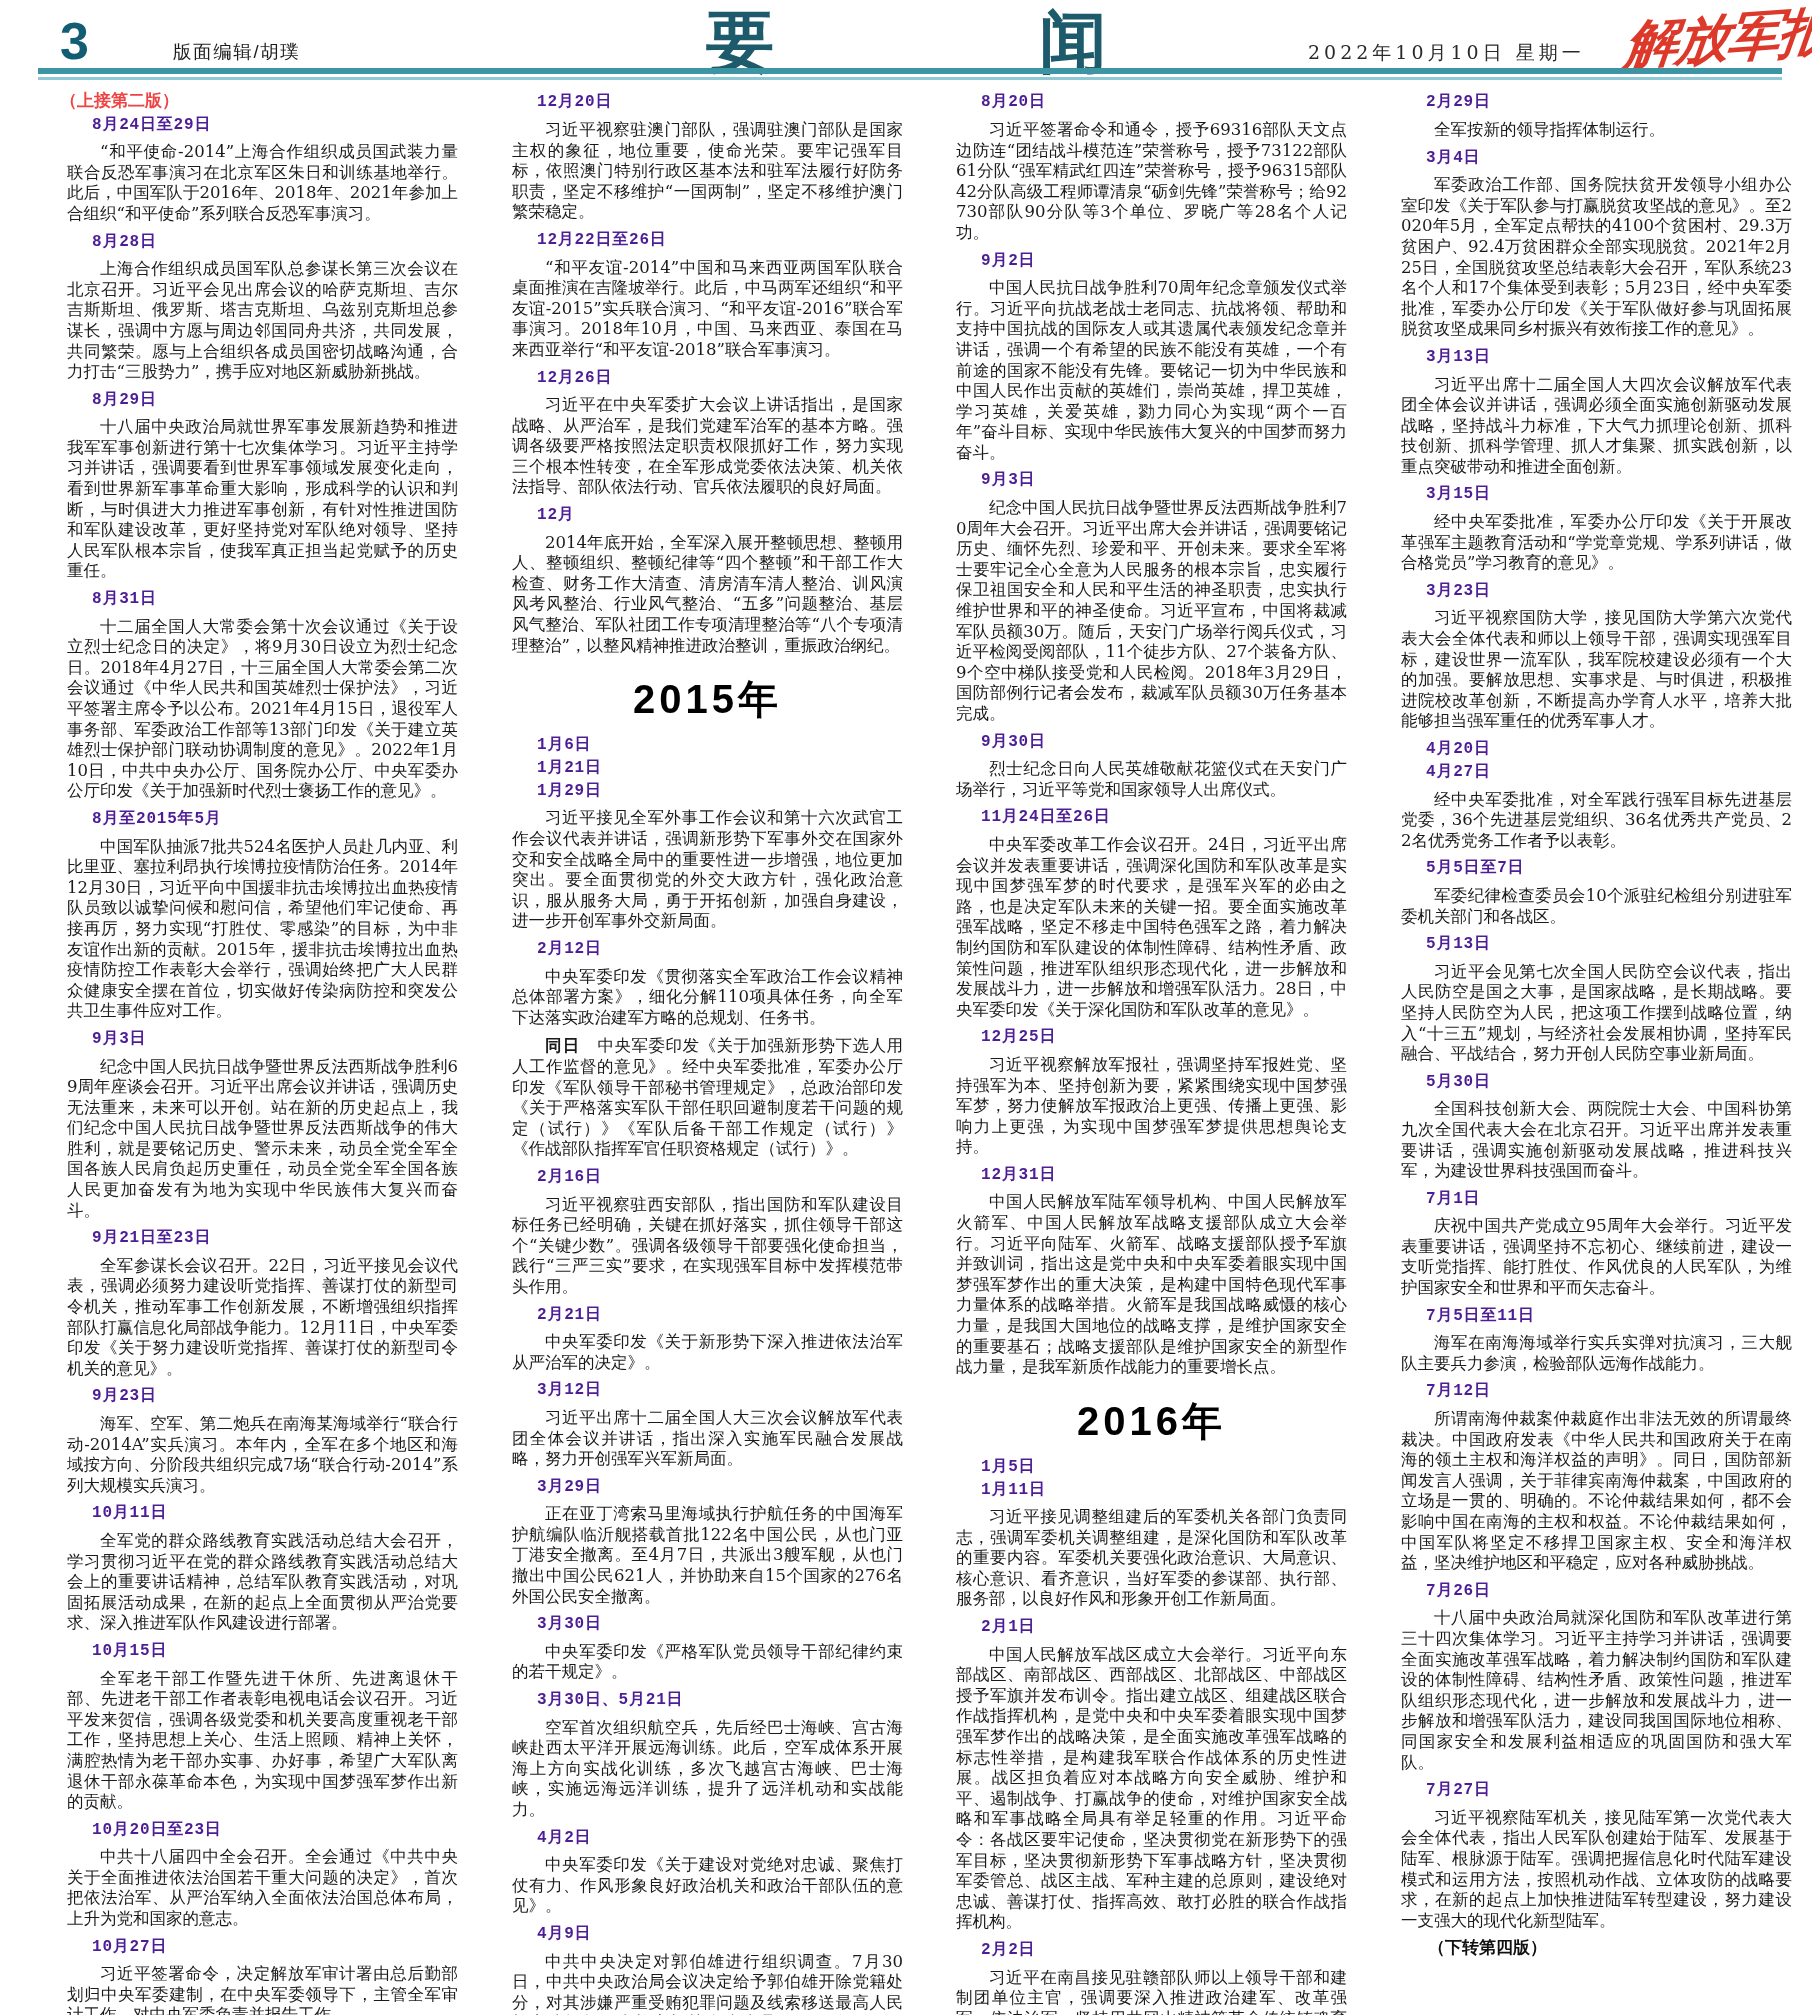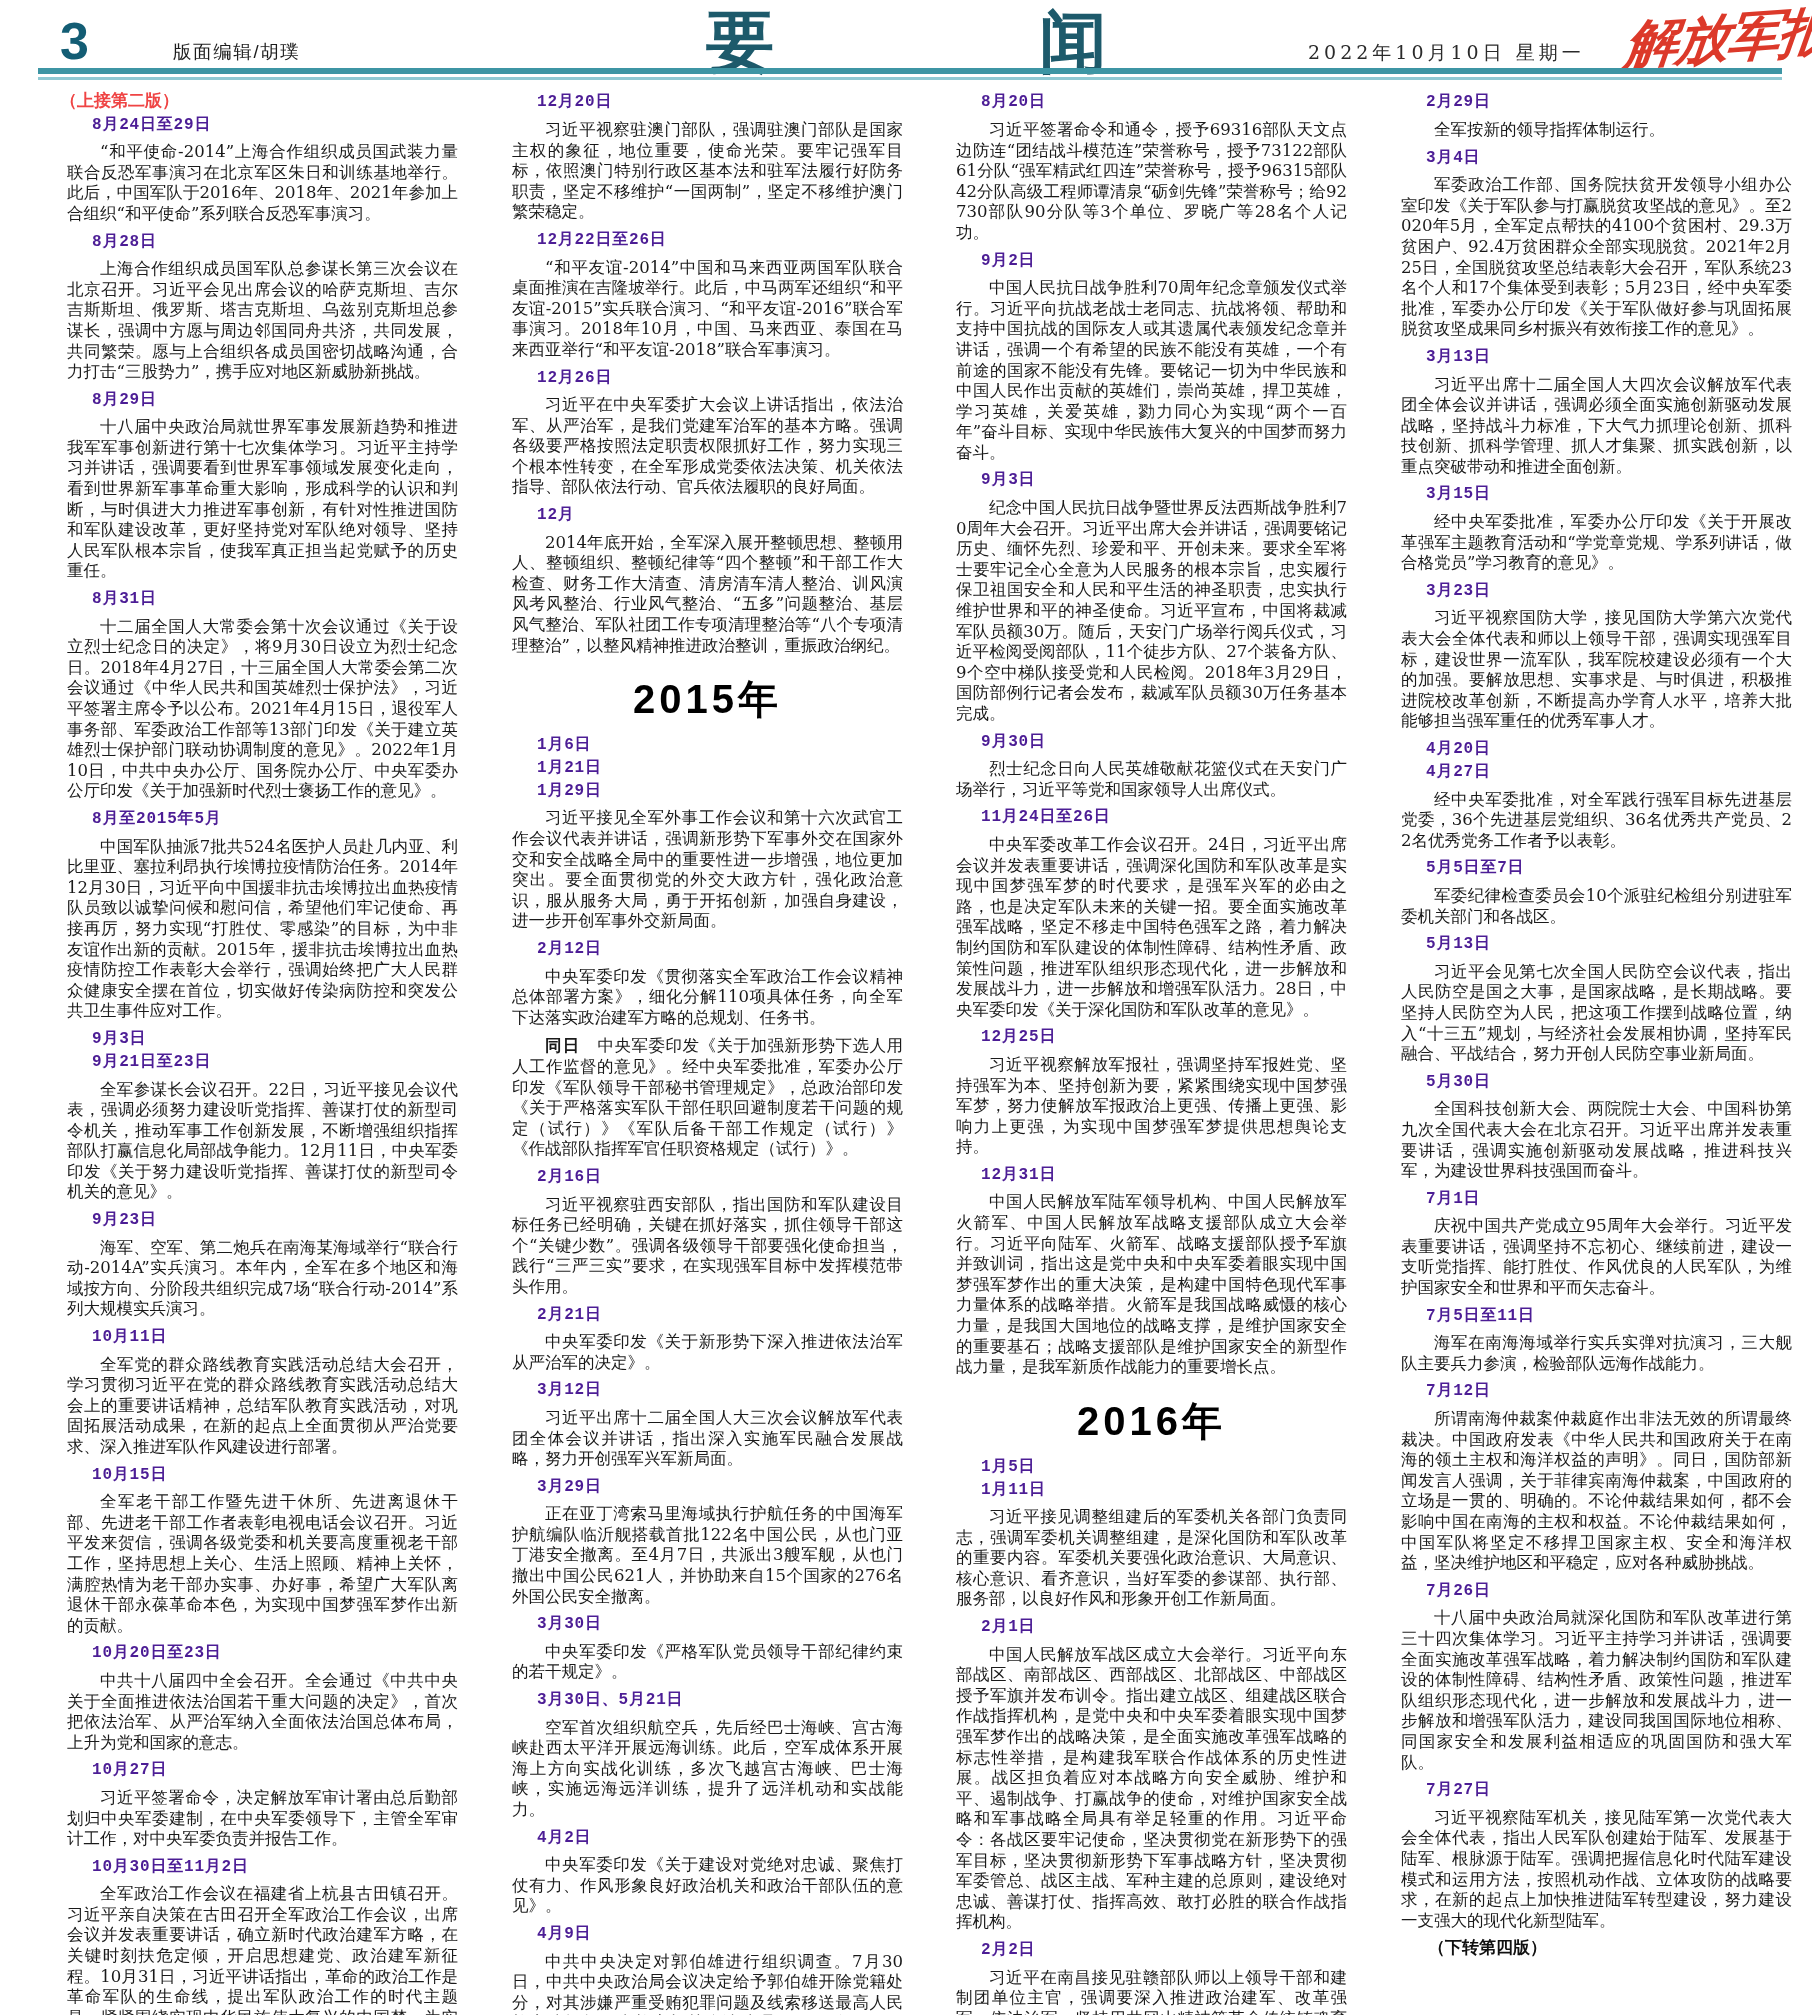--- a/index.html
+++ b/index.html
@@ -54,20 +54,21 @@
       <div class="para">“和平使命-2014”上海合作组织成员国武装力量联合反恐军事演习在北京军区朱日和训练基地举行。此后，中国军队于2016年、2018年、2021年参加上合组织“和平使命”系列联合反恐军事演习。</div>
       <div class="head">8月28日</div>
       <div class="para">上海合作组织成员国军队总参谋长第三次会议在北京召开。习近平会见出席会议的哈萨克斯坦、吉尔吉斯斯坦、俄罗斯、塔吉克斯坦、乌兹别克斯坦总参谋长，强调中方愿与周边邻国同舟共济，共同发展，共同繁荣。愿与上合组织各成员国密切战略沟通，合力打击“三股势力”，携手应对地区新威胁新挑战。</div>
       <div class="head">8月29日</div>
       <div class="para">十八届中央政治局就世界军事发展新趋势和推进我军军事创新进行第十七次集体学习。习近平主持学习并讲话，强调要看到世界军事领域发展变化走向，看到世界新军事革命重大影响，形成科学的认识和判断，与时俱进大力推进军事创新，有针对性推进国防和军队建设改革，更好坚持党对军队绝对领导、坚持人民军队根本宗旨，使我军真正担当起党赋予的历史重任。</div>
       <div class="head">8月31日</div>
       <div class="para">十二届全国人大常委会第十次会议通过《关于设立烈士纪念日的决定》，将9月30日设立为烈士纪念日。2018年4月27日，十三届全国人大常委会第二次会议通过《中华人民共和国英雄烈士保护法》，习近平签署主席令予以公布。2021年4月15日，退役军人事务部、军委政治工作部等13部门印发《关于建立英雄烈士保护部门联动协调制度的意见》。2022年1月10日，中共中央办公厅、国务院办公厅、中央军委办公厅印发《关于加强新时代烈士褒扬工作的意见》。</div>
       <div class="head">8月至2015年5月</div>
       <div class="para">中国军队抽派7批共524名医护人员赴几内亚、利比里亚、塞拉利昂执行埃博拉疫情防治任务。2014年12月30日，习近平向中国援非抗击埃博拉出血热疫情队员致以诚挚问候和慰问信，希望他们牢记使命、再接再厉，努力实现“打胜仗、零感染”的目标，为中非友谊作出新的贡献。2015年，援非抗击埃博拉出血热疫情防控工作表彰大会举行，强调始终把广大人民群众健康安全摆在首位，切实做好传染病防控和突发公共卫生事件应对工作。</div>
       <div class="head">9月3日</div>
+      <div class="para">纪念中国人民抗日战争暨世界反法西斯战争胜利69周年座谈会召开。习近平出席会议并讲话，强调历史无法重来，未来可以开创。站在新的历史起点上，我们纪念中国人民抗日战争暨世界反法西斯战争的伟大胜利，就是要铭记历史、警示未来，动员全党全军全国各族人民肩负起历史重任，动员全党全军全国各族人民更加奋发有为地为实现中华民族伟大复兴而奋斗。</div>
       <div class="head">9月21日至23日</div>
       <div class="para">全军参谋长会议召开。22日，习近平接见会议代表，强调必须努力建设听党指挥、善谋打仗的新型司令机关，推动军事工作创新发展，不断增强组织指挥部队打赢信息化局部战争能力。12月11日，中央军委印发《关于努力建设听党指挥、善谋打仗的新型司令机关的意见》。</div>
       <div class="head">9月23日</div>
       <div class="para">海军、空军、第二炮兵在南海某海域举行“联合行动-2014A”实兵演习。本年内，全军在多个地区和海域按方向、分阶段共组织完成7场“联合行动-2014”系列大规模实兵演习。</div>
       <div class="head">10月11日</div>
       <div class="para">全军党的群众路线教育实践活动总结大会召开，学习贯彻习近平在党的群众路线教育实践活动总结大会上的重要讲话精神，总结军队教育实践活动，对巩固拓展活动成果，在新的起点上全面贯彻从严治党要求、深入推进军队作风建设进行部署。</div>
       <div class="head">10月15日</div>
       <div class="para">全军老干部工作暨先进干休所、先进离退休干部、先进老干部工作者表彰电视电话会议召开。习近平发来贺信，强调各级党委和机关要高度重视老干部工作，坚持思想上关心、生活上照顾、精神上关怀，满腔热情为老干部办实事、办好事，希望广大军队离退休干部永葆革命本色，为实现中国梦强军梦作出新的贡献。</div>
       <div class="head">10月20日至23日</div>
       <div class="para">中共十八届四中全会召开。全会通过《中共中央关于全面推进依法治国若干重大问题的决定》，首次把依法治军、从严治军纳入全面依法治国总体布局，上升为党和国家的意志。</div>
@@ -75,21 +76,21 @@
       <div class="para">习近平签署命令，决定解放军审计署由总后勤部划归中央军委建制，在中央军委领导下，主管全军审计工作，对中央军委负责并报告工作。</div>
       <div class="head">10月30日至11月2日</div>
       <div class="para">全军政治工作会议在福建省上杭县古田镇召开。习近平亲自决策在古田召开全军政治工作会议，出席会议并发表重要讲话，确立新时代政治建军方略，在关键时刻扶危定倾，开启思想建党、政治建军新征程。10月31日，习近平讲话指出，革命的政治工作是革命军队的生命线，提出军队政治工作的时代主题是，紧紧围绕实现中华民族伟大复兴的中国梦，为实现党在新形势下的强军目标提供坚强政治保证。强调最紧要的是把4个带根本性的东西立起来：把理想信念在全军牢固立起来，把党性原则在全军牢固立起来，把战斗力标准在全军牢固立起来，把政治工作威信在全军牢固立起来。要着力抓好铸牢军魂、高中级干部管理、作风建设和反腐败斗争、战斗精神培育、政治工作创新发展5个方面工作。习近平的重要讲话从时代发展和战略全局的高度，深刻阐明了党从思想上政治上建设军队的一系列重大问题，是引领新时代人民军队建设开创新局面的纲领性文献。12月30日，中共中央转发《关于新形势下军队政治工作若干问题的决定》。全军政治工作会议是在党、国家和军队事业发展的重要关口召开的一次极为重要的会议，在人民军队建设史上具有里程碑意义。以全军政治工作会议为重要起点，人民军队聚焦绝对忠诚，刀刃向内、刮骨疗毒，正本清源、革除积弊，重整行装再出发。</div>
     </div>
   <div class="col c1">
       <div class="head">12月20日</div>
       <div class="para">习近平视察驻澳门部队，强调驻澳门部队是国家主权的象征，地位重要，使命光荣。要牢记强军目标，依照澳门特别行政区基本法和驻军法履行好防务职责，坚定不移维护“一国两制”，坚定不移维护澳门繁荣稳定。</div>
       <div class="head">12月22日至26日</div>
       <div class="para">“和平友谊-2014”中国和马来西亚两国军队联合桌面推演在吉隆坡举行。此后，中马两军还组织“和平友谊-2015”实兵联合演习、“和平友谊-2016”联合军事演习。2018年10月，中国、马来西亚、泰国在马来西亚举行“和平友谊-2018”联合军事演习。</div>
       <div class="head">12月26日</div>
-      <div class="para">习近平在中央军委扩大会议上讲话指出，依法治军、从严治军，是我们党建军治军的基本方略。强调各级要严格按照法定职责权限抓好工作，努力实现三个根本性转变，在全军形成党委依法决策、机关依法指导、部队依法行动、官兵依法履职的良好局面。</div>
+      <div class="para">习近平在中央军委扩大会议上讲话指出，是国家战略、从严治军，是我们党建军治军的基本方略。强调各级要严格按照法定职责权限抓好工作，努力实现三个根本性转变，在全军形成党委依法决策、机关依法指导、部队依法行动、官兵依法履职的良好局面。</div>
       <div class="head">12月</div>
       <div class="para">2014年底开始，全军深入展开整顿思想、整顿用人、整顿组织、整顿纪律等“四个整顿”和干部工作大检查、财务工作大清查、清房清车清人整治、训风演风考风整治、行业风气整治、“五多”问题整治、基层风气整治、军队社团工作专项清理整治等“八个专项清理整治”，以整风精神推进政治整训，重振政治纲纪。</div>
       <div class="year">2015年</div>
       <div class="head">1月6日</div>
       <div class="head">1月21日</div>
       <div class="head">1月29日</div>
       <div class="para">习近平接见全军外事工作会议和第十六次武官工作会议代表并讲话，强调新形势下军事外交在国家外交和安全战略全局中的重要性进一步增强，地位更加突出。要全面贯彻党的外交大政方针，强化政治意识，服从服务大局，勇于开拓创新，加强自身建设，进一步开创军事外交新局面。</div>
       <div class="head">2月12日</div>
       <div class="para">中央军委印发《贯彻落实全军政治工作会议精神总体部署方案》，细化分解110项具体任务，向全军下达落实政治建军方略的总规划、任务书。</div>
       <div class="para"><b class="lead">同日</b>　中央军委印发《关于加强新形势下选人用人工作监督的意见》。经中央军委批准，军委办公厅印发《军队领导干部秘书管理规定》，总政治部印发《关于严格落实军队干部任职回避制度若干问题的规定（试行）》《军队后备干部工作规定（试行）》《作战部队指挥军官任职资格规定（试行）》。</div>

